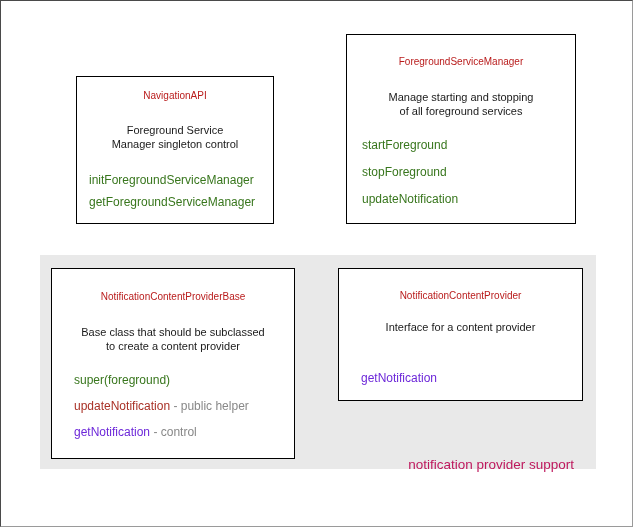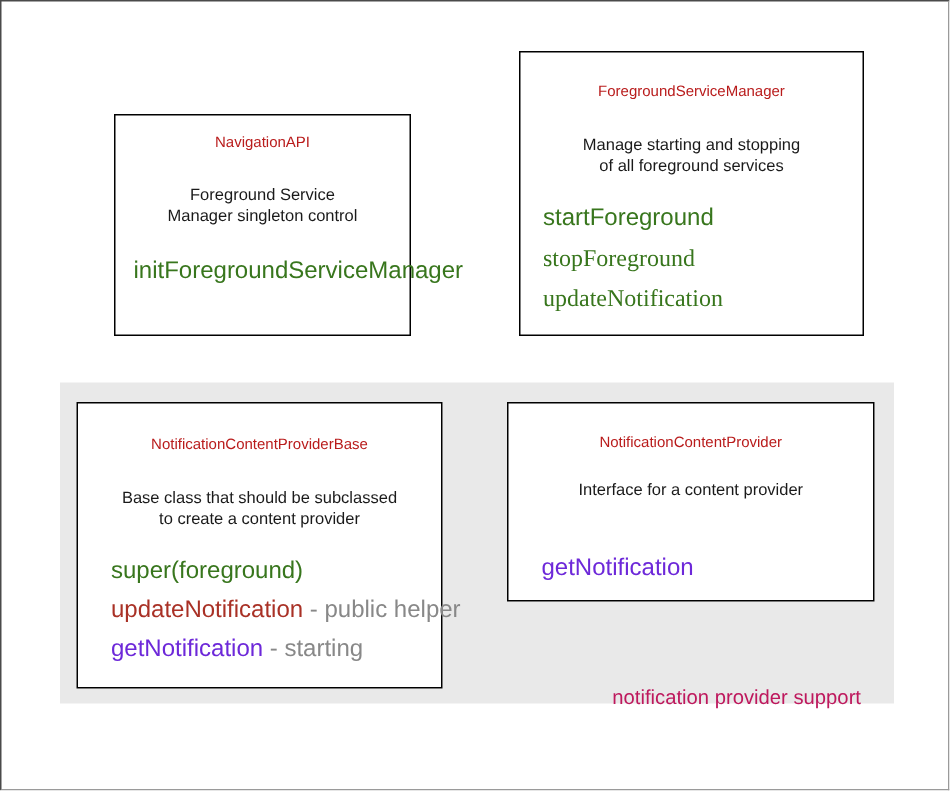--- a/index.html
+++ b/index.html
@@ -46,25 +46,25 @@
   }
   .cbox .desc {
     position: absolute;
     left: 0; width: 100%;
     text-align: center;
     font-size: 11px;
     line-height: 14px;
     white-space: pre-line;
     color: #1a1a1a;
   }
-  .methods { position: absolute; font-size: 16px; line-height: 15px; }
+  .methods { position: absolute; font-size: 12px; line-height: 15px; }
   .method { white-space: nowrap; }
   .gap7  .method + .method { margin-top: 7px; }
   .gap11 .method + .method { margin-top: 11px; }
-  .gap12 .method + .method { margin-top: 12px; font-family: Liberation Serif, serif; }
+  .gap12 .method + .method { margin-top: 12px; }
   .m-green { color: #38761d; }
   .m-red   { color: #a93126; }
   .m-blue  { color: #6d28d9; }
   .annot   { color: #888888; }
   .footer-title {
     position: absolute;
     left: 0; top: 496px;
     width: 100%;
     text-align: center;
     font-size: 14px;
@@ -99,20 +99,21 @@
   <div class="panel">
     <div class="panel-label">notification provider support</div>
   </div>
 
   <div class="cbox" id="box-nav">
     <div class="title">NavigationAPI</div>
     <div class="desc">Foreground Service
 Manager singleton control</div>
     <div class="methods gap7">
       <div class="method m-green">initForegroundServiceManager</div>
+      <div class="method m-green">getForegroundServiceManager</div>
     </div>
   </div>
 
   <div class="cbox" id="box-fsm">
     <div class="title">ForegroundServiceManager</div>
     <div class="desc">Manage starting and stopping
 of all foreground services</div>
     <div class="methods gap12">
       <div class="method m-green">startForeground</div>
       <div class="method m-green">stopForeground</div>
@@ -120,21 +121,21 @@
     </div>
   </div>
 
   <div class="cbox" id="box-ncpb">
     <div class="title">NotificationContentProviderBase</div>
     <div class="desc">Base class that should be subclassed
 to create a content provider</div>
     <div class="methods gap11">
       <div class="method"><span class="m-green">super(foreground)</span></div>
       <div class="method"><span class="m-red">updateNotification</span> <span class="annot">- public helper</span></div>
-      <div class="method"><span class="m-blue">getNotification</span> <span class="annot">- starting</span></div>
+      <div class="method"><span class="m-blue">getNotification</span> <span class="annot">- control</span></div>
     </div>
   </div>
 
   <div class="cbox" id="box-ncp">
     <div class="title">NotificationContentProvider</div>
     <div class="desc">Interface for a content provider</div>
     <div class="methods">
       <div class="method m-blue">getNotification</div>
     </div>
   </div>

